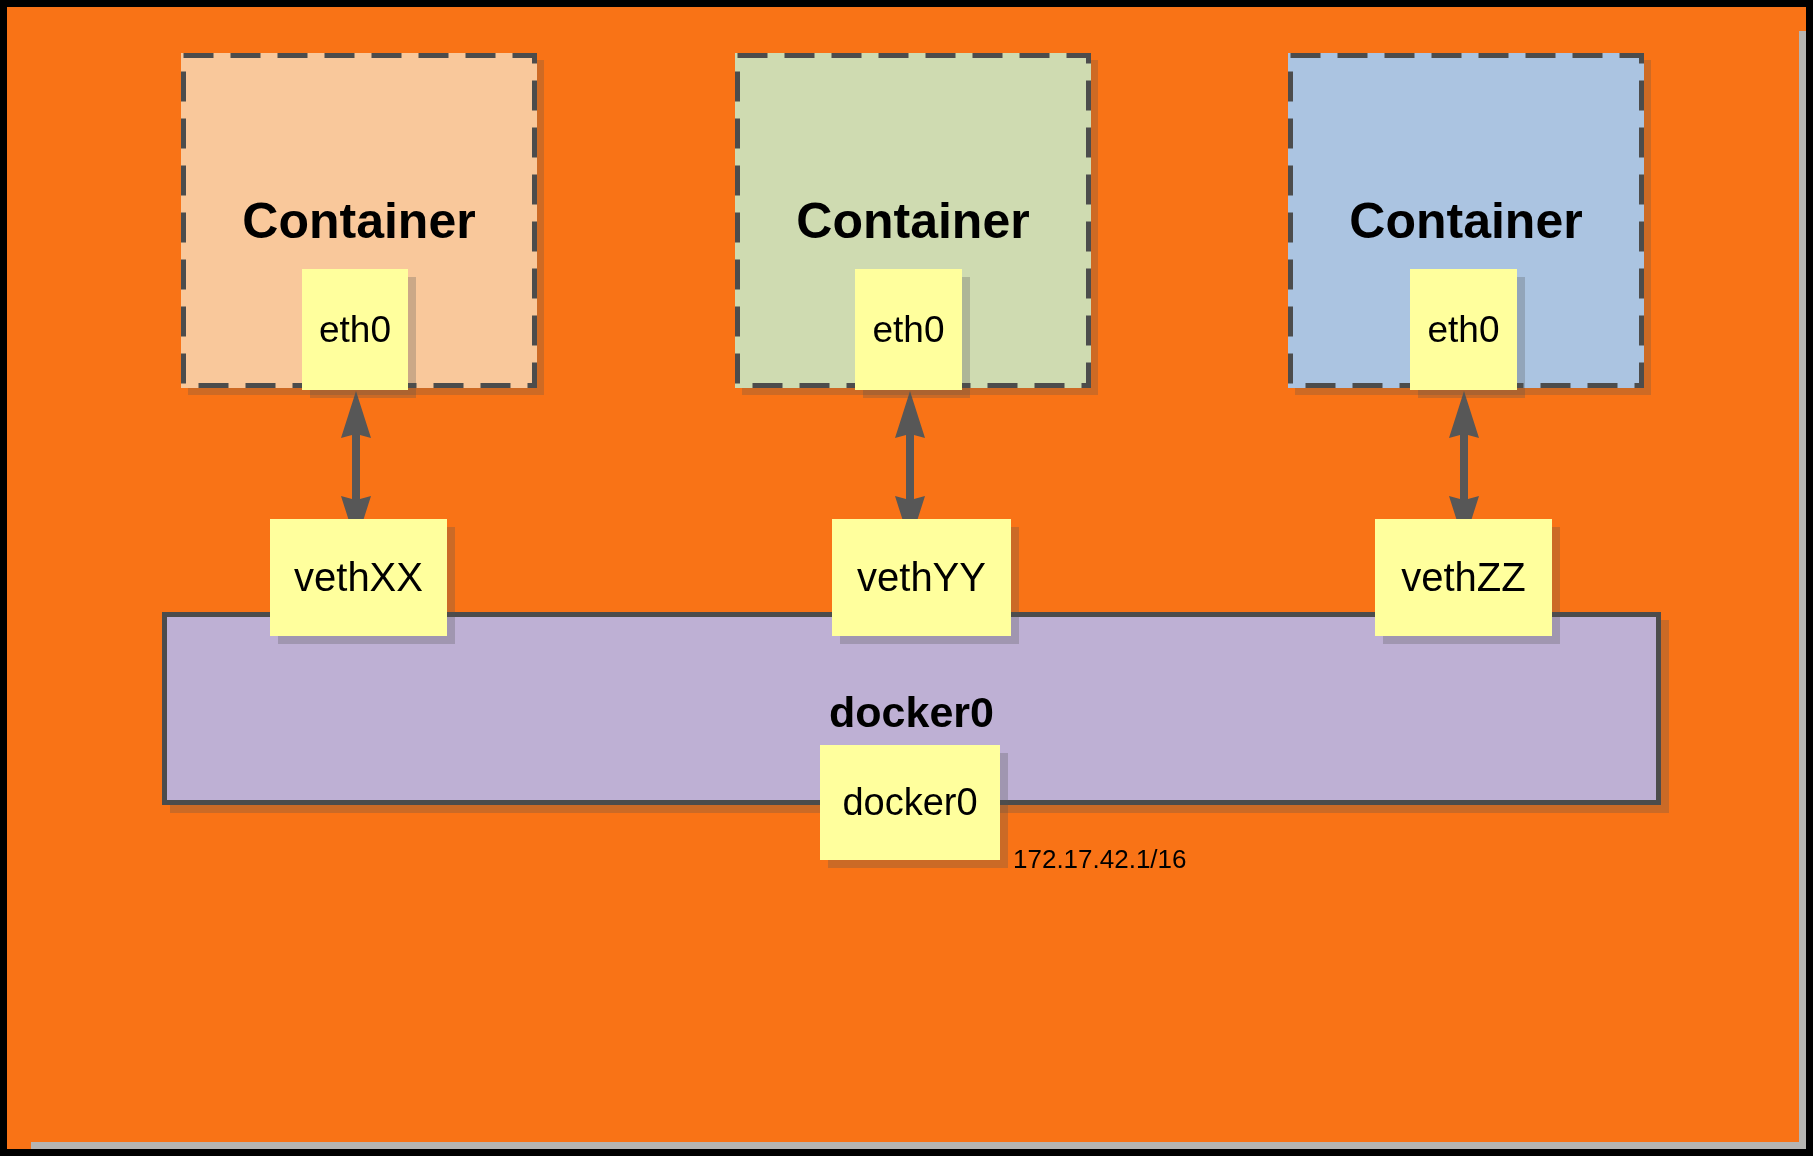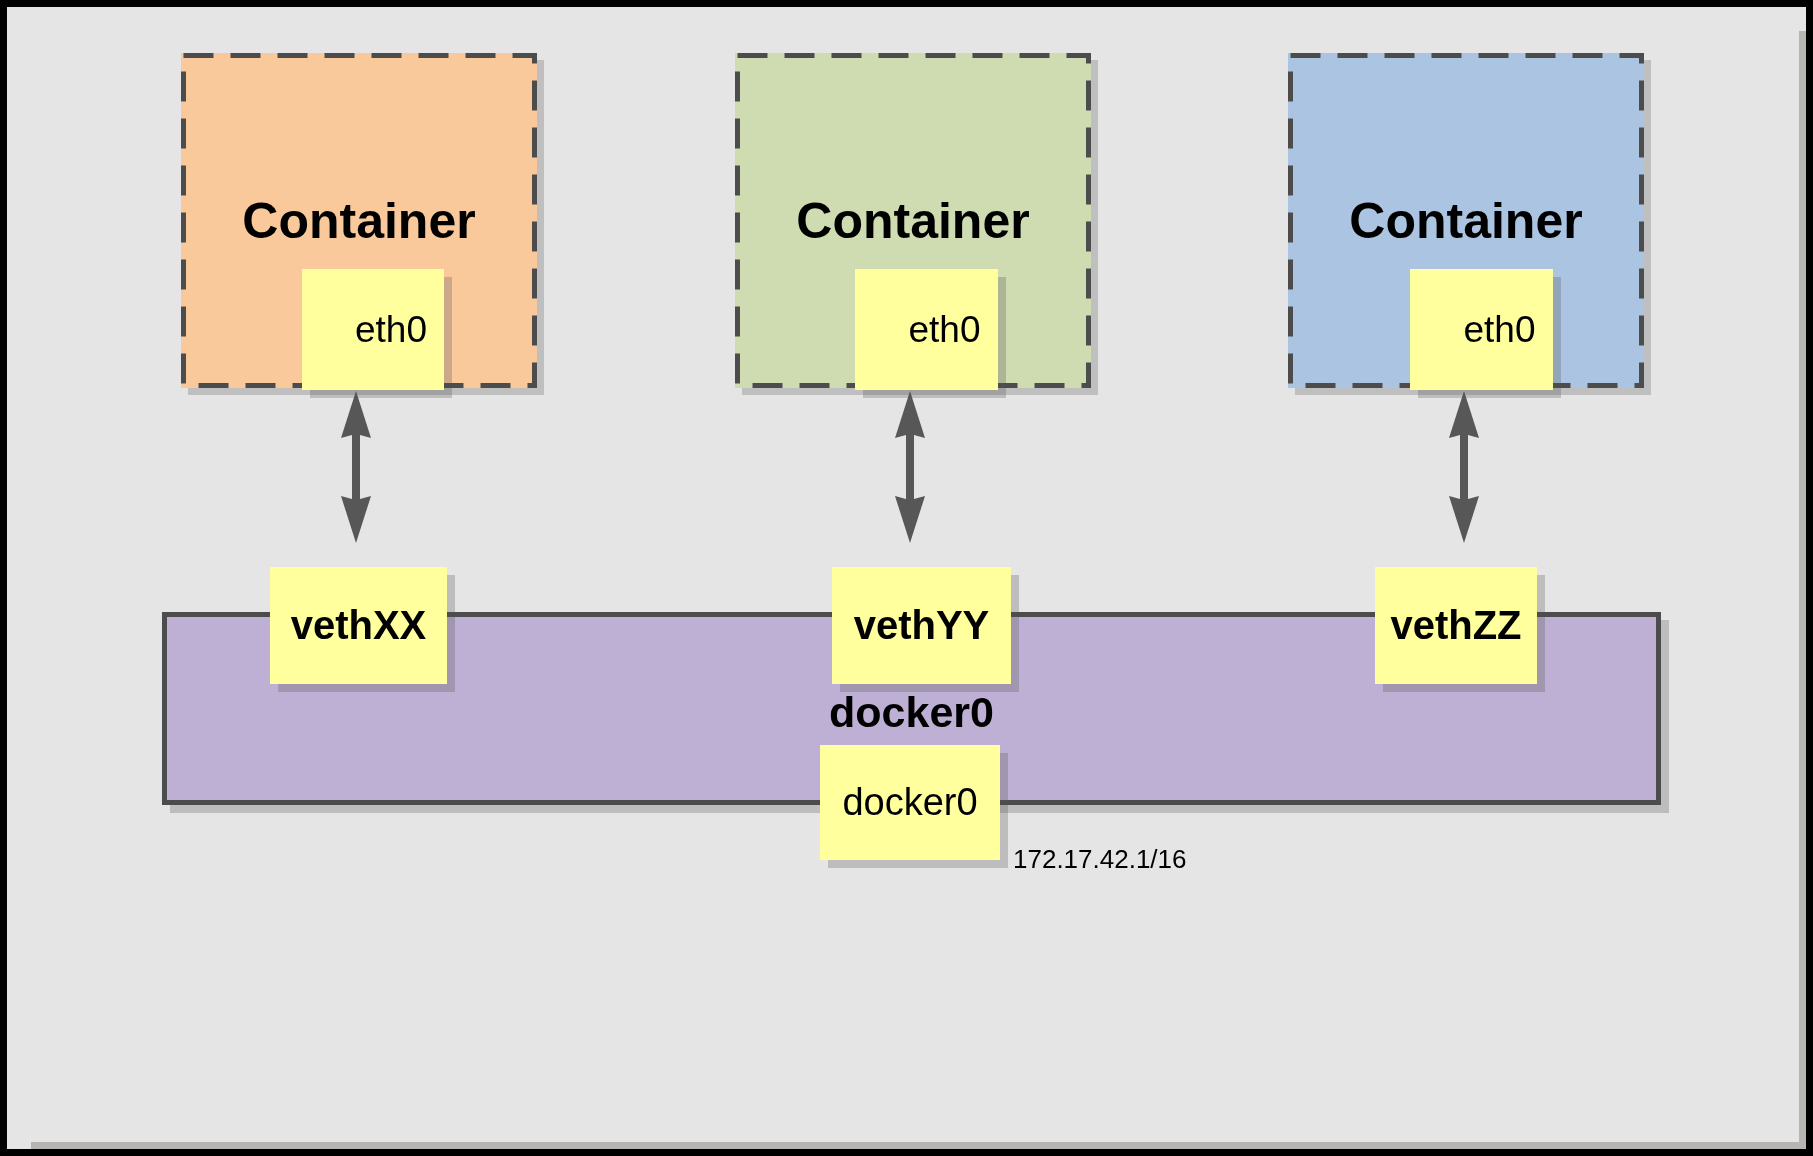--- a/index.html
+++ b/index.html
@@ -1,47 +1,47 @@
 <!DOCTYPE html>
 <html><head>
 <meta charset="utf-8">
 <style>
   html,body{margin:0;padding:0;background:#ffffff;}
   body{font-family:"Liberation Sans", sans-serif; -webkit-font-smoothing:antialiased;}
   .frame{position:relative;width:1813px;height:1156px;background:#000000;}
-  .page{position:absolute;left:7px;top:7px;width:1799px;height:1142px;background:#e5e5e5;overflow:hidden;}
+  .page{position:absolute;left:7px;top:7px;width:1799px;height:1142px;background:#f97316;overflow:hidden;}
   .page-shadow-right{position:absolute;right:0;top:24px;bottom:0;width:7px;background:#b6b5b2;}
   .page-shadow-bottom{position:absolute;bottom:0;left:24px;right:0;height:7px;background:#b6b5b2;}
 
   .container-box{position:absolute;top:46px;width:356px;height:335px;
                  box-shadow:7px 7px 0 0 rgba(80,80,80,0.25);
                  display:flex;align-items:center;justify-content:center;}
   .container-box .dash{position:absolute;left:0;top:0;width:356px;height:335px;display:block;}
   .c1{left:174px;background:#f9c89b;}
   .c2{left:728px;background:#cfdbb1;}
   .c3{left:1281px;background:#abc4e1;}
   .container-label{font-size:50px;font-weight:bold;color:#000;line-height:1;}
 
   .note{position:absolute;background:#ffff9d;
         box-shadow:8px 8px 0 0 rgba(80,80,80,0.27);
         display:flex;align-items:center;justify-content:center;
         color:#000;z-index:4;}
-  .eth{top:262px;height:121px;font-size:37px;padding-left:36px;}
+  .eth{top:262px;height:121px;font-size:37px;}
   .e1{left:295px;width:106px;}
   .e2{left:848px;width:107px;}
   .e3{left:1403px;width:107px;}
 
   .arrow{position:absolute;top:384px;width:32px;height:152px;z-index:3;}
   .arrow polygon{fill:#575757;}
   .a1{left:333px;} .a2{left:887px;} .a3{left:1441px;}
 
-  .veth{top:560px;height:117px;font-size:40px;font-weight:bold;}
+  .veth{top:512px;height:117px;font-size:40px;}
   .v1{left:263px;width:177px;}
   .v2{left:815px;width:179px;margin-left:10px;}
-  .v3{left:1368px;width:162px;}
+  .v3{left:1368px;width:177px;}
 
   .bridge-bar{position:absolute;left:155px;top:605px;width:1499px;height:193px;
               background:#beb0d4;border:5px solid #4c4c4c;box-sizing:border-box;
               box-shadow:8px 8px 0 0 rgba(80,80,80,0.27);z-index:2;}
   .bridge-title{position:absolute;left:0;right:0;top:74px;text-align:center;
                 font-size:43px;font-weight:bold;color:#000;line-height:1;}
   .bridge-if{left:813px;top:738px;width:180px;height:115px;font-size:38px;z-index:5;}
 
   .ip{position:absolute;left:1006px;top:838px;font-size:26px;color:#000;line-height:1.1;z-index:5;}
 

